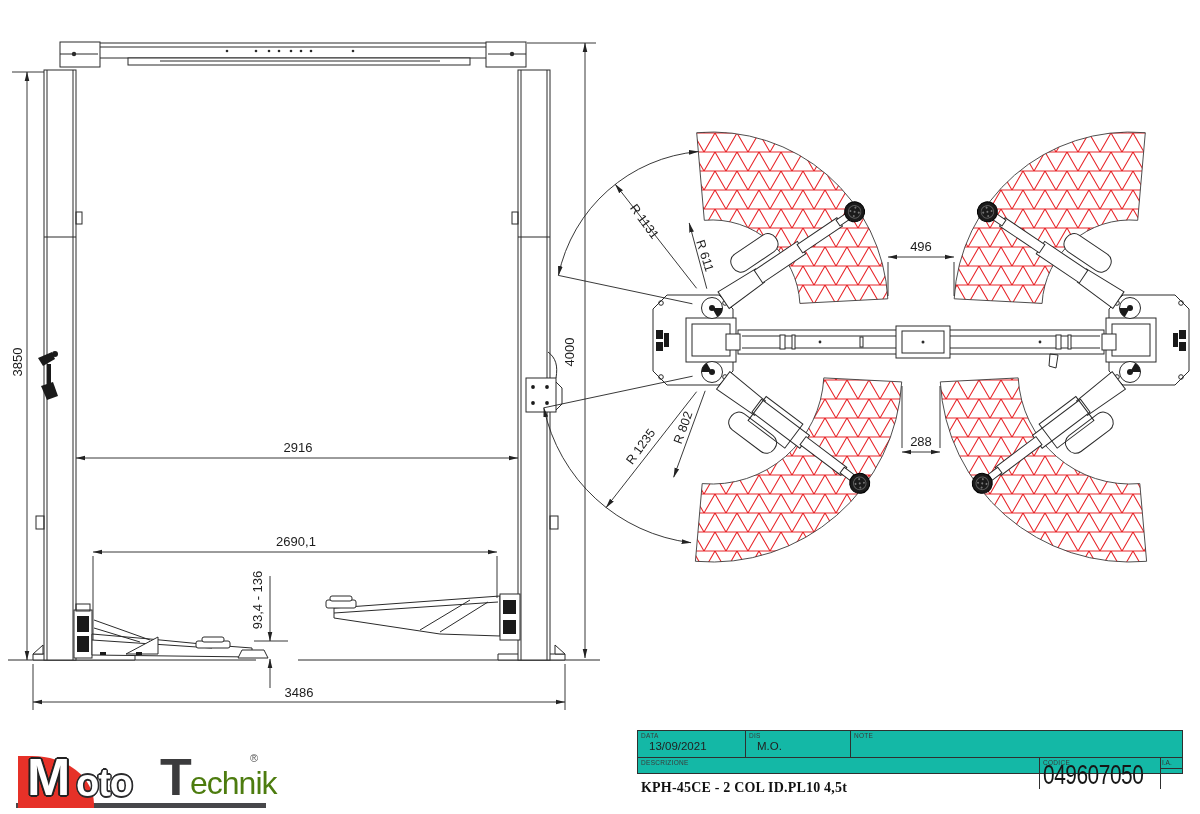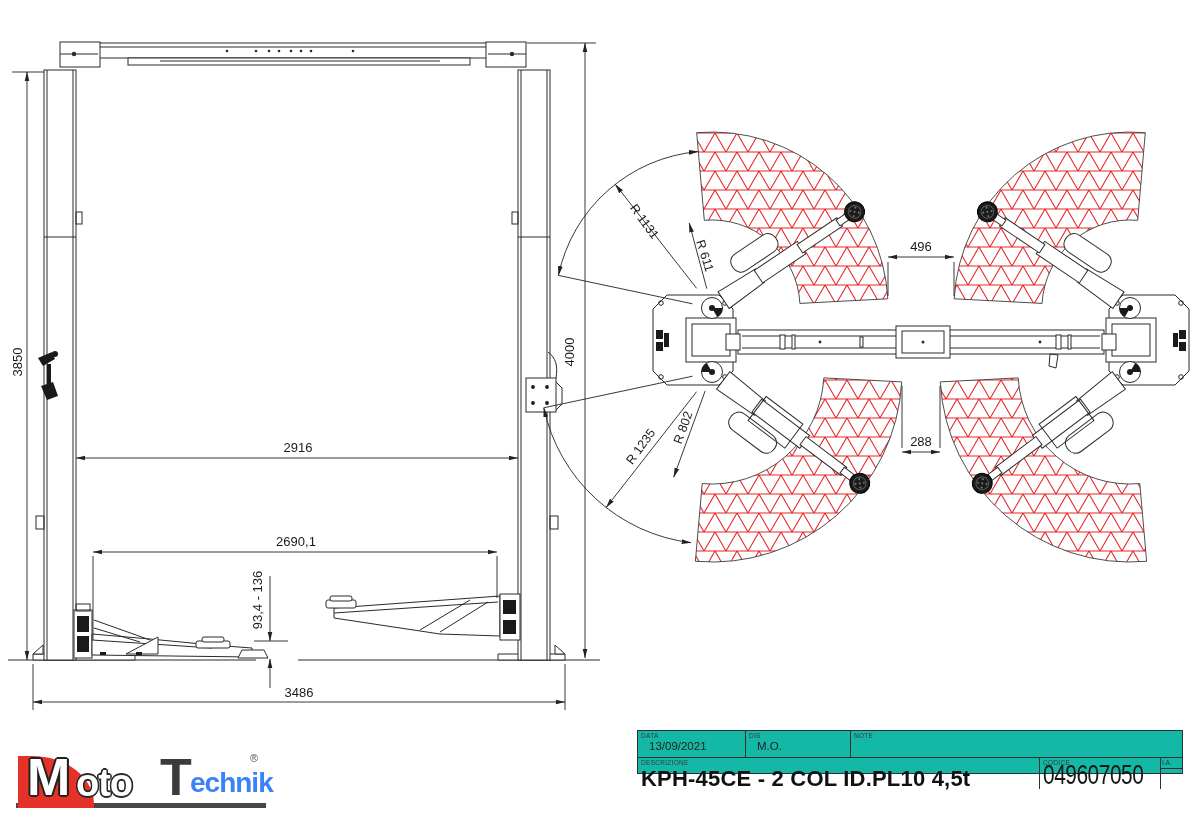--- a/index.html
+++ b/index.html
@@ -17,38 +17,38 @@
 
   
   .tblock { position:absolute; left:637px; top:730px; width:546px; height:44px;
             border:1.3px solid #2f2f2f; box-sizing:border-box; background:#14b8a6; }
   .trow1 { display:flex; height:27px; border-bottom:1.3px solid #2f2f2f; box-sizing:border-box; }
   .trow2 { display:flex; height:31px; }
   .tcell { box-sizing:border-box; border-right:1.1px solid #2f2f2f; padding:1px 3px; position:relative; }
   .tcell:last-child { border-right:none; }
   .tlabel { font-size:6.5px; color:#3a3a3a; letter-spacing:0.3px; display:block; }
   .tval-sm { font-size:11.5px; color:#222; margin-left:8px; margin-top:1px; display:block; }
-  .desc-val { font-family:Liberation Sans, sans-serif; font-weight:700;
-              font-size:22px; color:#111; white-space:nowrap; display:block; margin-top:0px; letter-spacing:0.2px; }
+  .desc-val { font-family:Liberation Serif, serif; font-weight:700;
+              font-size:14px; color:#111; white-space:nowrap; display:block; margin-top:14px; letter-spacing:0.2px; }
   .codice-val { font-size:22px; color:#161616; display:block; letter-spacing:-0.5px;
                 transform:scaleY(1.25) scaleX(0.95); transform-origin:left 85%; margin-top:-1px; }
   .ia-cell { padding:0; }
   .ia-inner { border-bottom:1.1px solid #2f2f2f; font-size:6.5px; color:#333; padding:1px 1px; height:11px; box-sizing:border-box; }
 
   
   .logo { position:absolute; left:12px; top:748px; width:260px; height:64px; }
   .logo-red { position:absolute; left:6px; top:8px; width:76px; height:52px;
               background:#e63128; border-top-right-radius:62px 48px; }
   .logo-bar { position:absolute; left:4px; top:55px; width:250px; height:5px; background:#47474a; }
   .logo-m { position:absolute; left:15px; top:-1px; font-size:52px; font-weight:700; color:#fff; line-height:60px;
             text-shadow:-2px 0 #222,2px 0 #222,0 -2px #222,0 2px #222,-1.4px -1.4px #222,1.4px 1.4px #222,-1.4px 1.4px #222,1.4px -1.4px #222; }
   .logo-oto { position:absolute; left:64px; top:13px; font-size:38px; font-weight:700; color:#fff; line-height:44px; letter-spacing:-1px;
             text-shadow:-1.6px 0 #2a2a2c,1.6px 0 #2a2a2c,0 -1.6px #2a2a2c,0 1.6px #2a2a2c,-1.1px -1.1px #2a2a2c,1.1px 1.1px #2a2a2c,-1.1px 1.1px #2a2a2c,1.1px -1.1px #2a2a2c; }
   .logo-t { position:absolute; left:148px; top:-1px; font-size:52px; font-weight:700; color:#3b3b3d; line-height:60px; }
-  .logo-echnik { position:absolute; left:178px; top:13px; font-size:28px; font-weight:700; color:#3b82f6; line-height:44px; letter-spacing:-1px; }
+  .logo-echnik { position:absolute; left:178px; top:13px; font-size:32px; font-weight:400; color:#4d7c0f; line-height:44px; letter-spacing:-1px; }
   .logo-reg { position:absolute; left:238px; top:4px; font-size:11px; color:#555; }
 </style>
 </head>
 <body>
 
 <div id="stage">
 
 <svg width="1200" height="814" viewBox="0 0 1200 814">
   <defs>
     <pattern id="tri" width="22" height="19" patternUnits="userSpaceOnUse">

